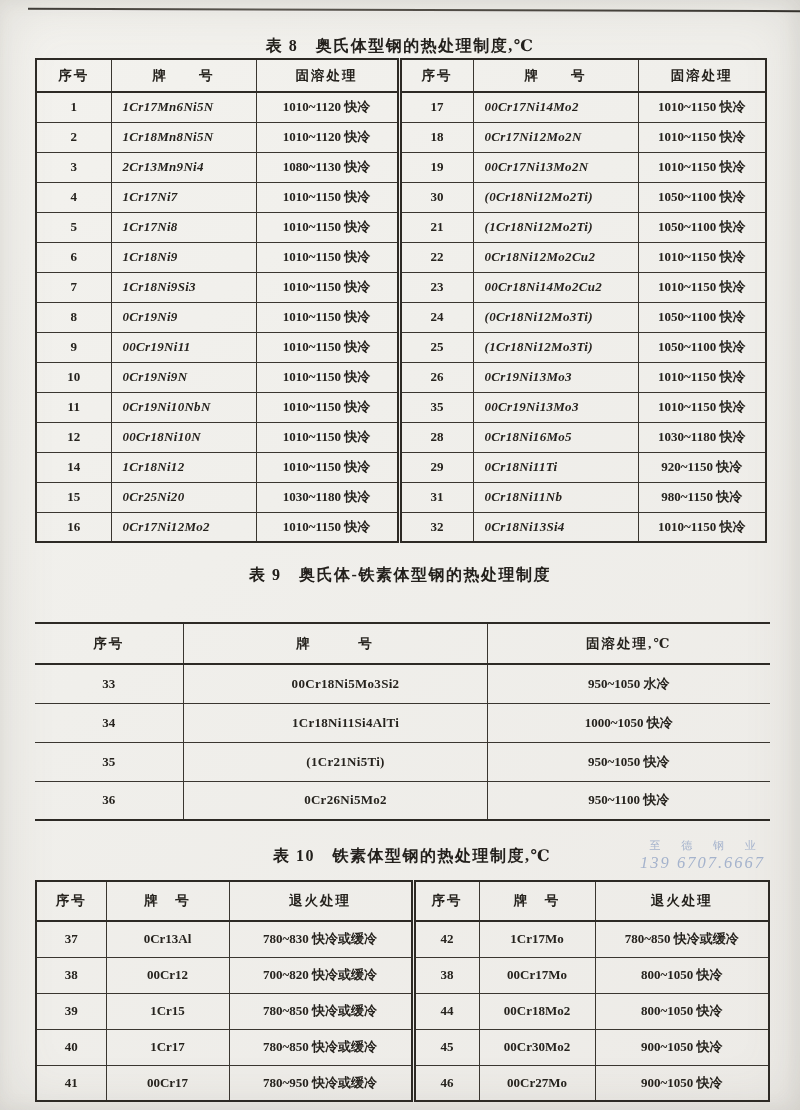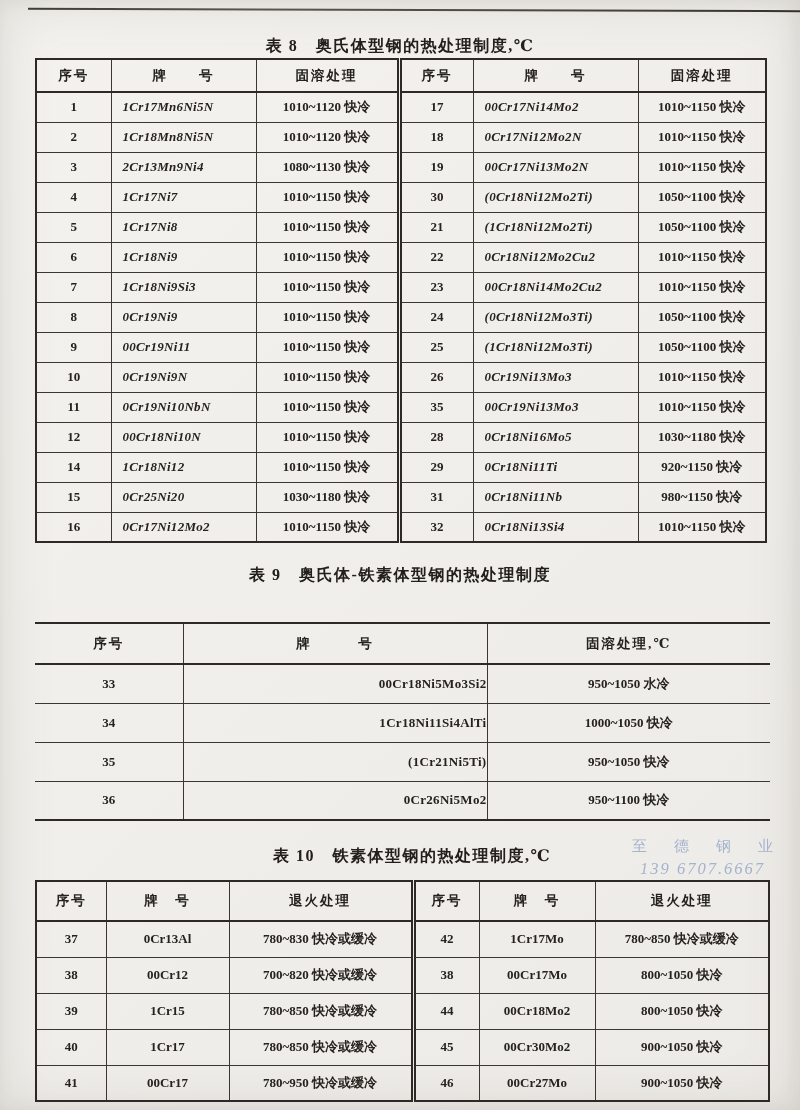--- a/index.html
+++ b/index.html
@@ -43,33 +43,33 @@
   .mid { border-left:5px double #2d2a25 !important; }
   
   #t8 { top:58px; left:35px; width:730px; }
   #t8 th { height:33px; }
   #t8 td { height:30px; }
   #t8 td.c1, #t8 td.c4 { text-align:left; padding-left:11px; letter-spacing:.3px;font-style:italic; }
   
   #t9 { top:622px; left:35px; width:735px; }
   #t9 th { height:41px; }
   #t9 td { height:39px; }
-  #t9 td.c1 { text-align:right; padding-left:21px; letter-spacing:.3px;margin-left:46px; }
+  #t9 td.c1 { text-align:center; padding-left:21px; letter-spacing:.3px;margin-left:46px; }
   
   #t10 { top:880px; left:35px; width:733px; }
   #t10 th { height:40px; }
   #t10 td { height:36px; }
   #t8-title  { top:36px; }
   #t9-title  { top:565px; }
   #t10-title { top:846px;padding-left:24px; }
   .watermark {
     position:absolute; top:838px; right:10px; width:175px;
     text-align:center; opacity:.8; line-height:1.3; pointer-events:none;
   }
-  .watermark .wm1 { font-size:15px; letter-spacing:9px; text-indent:9px;font-family:Liberation Mono, monospace; }
+  .watermark .wm1 { font-size:11px; letter-spacing:9px; text-indent:9px; }
   .watermark .wm2 { font-size:16.5px; letter-spacing:2px;font-style:italic; }
 </style>
 </head>
 <body>
 
 <div class="page">
 
   <div class="scan-topline"></div>
 
   <div class="tbl-title" id="t8-title">表 8　奥氏体型钢的热处理制度,℃</div>

